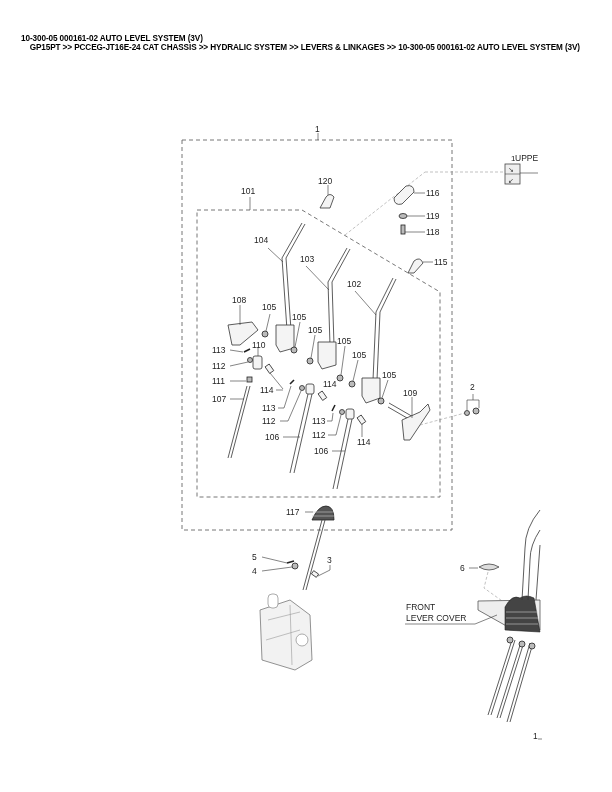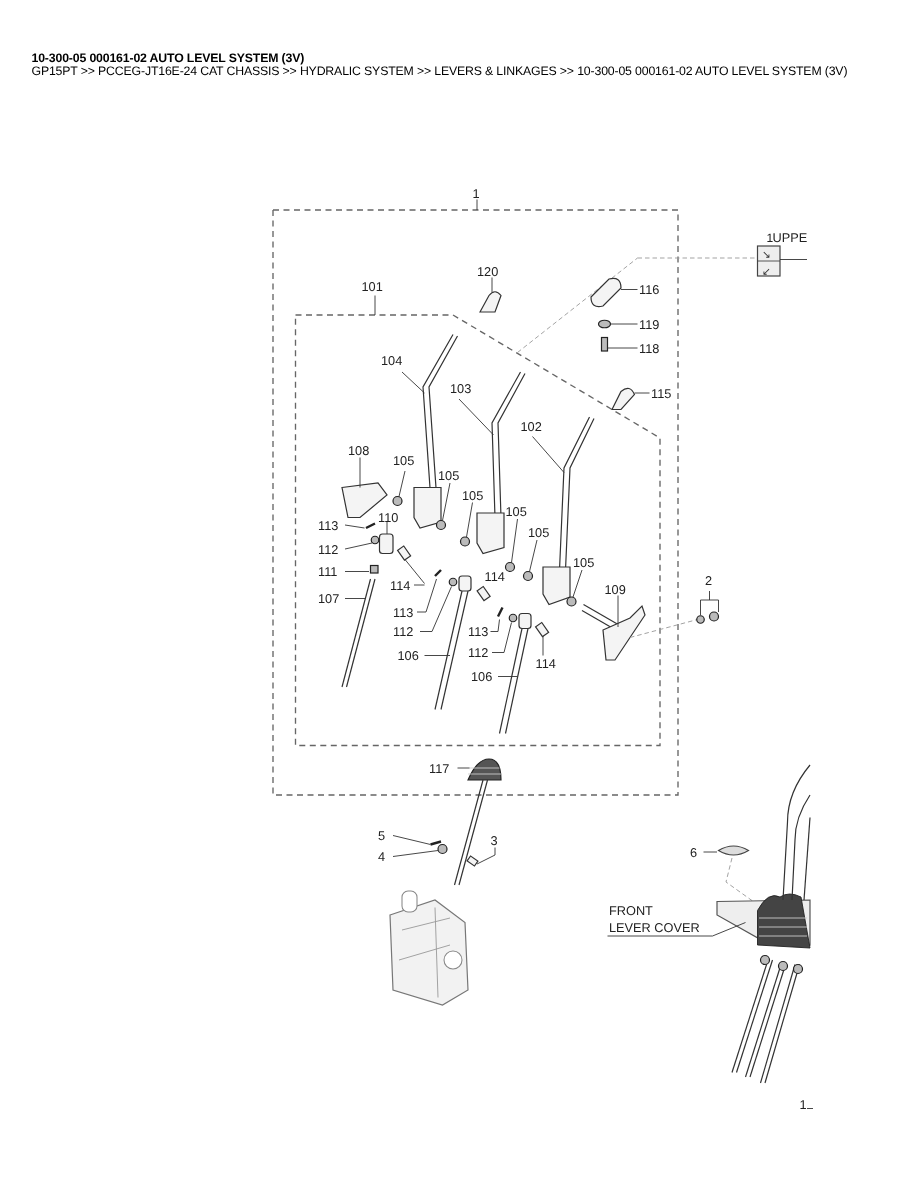--- a/index.html
+++ b/index.html
@@ -1,19 +1,19 @@
 <!DOCTYPE html>
 <html><head>
 <meta charset="utf-8">
 <style>
   html, body { margin: 0; padding: 0; background: #ffffff; }
   body { width: 612px; height: 792px; position: relative; overflow: hidden;
          font-family: "Liberation Sans", sans-serif; color: #000; }
   .title { position: absolute; left: 21px; top: 23px; font-size: 8.2px; font-weight: bold; letter-spacing: -0.1px; margin-top: 11px; }
-  .breadcrumb { position: absolute; left: 21px; top: 43px; width: 570px; font-size: 8.2px; font-weight: normal; line-height: 10px; letter-spacing: -0.1px; }
+  .breadcrumb { position: absolute; left: 10px; top: 43px; width: 570px; font-size: 8.2px; font-weight: bold; line-height: 10px; letter-spacing: -0.1px; text-align: right; }
   svg#diagram { position: absolute; left: 0; top: 0; }
   .lbl { font-family: "Liberation Sans", sans-serif; font-size: 8.5px; fill: #222; }
   .lbl-sm { font-family: "Liberation Sans", sans-serif; font-size: 8px; fill: #222; }
   .dash { stroke: #666; stroke-width: 0.9; fill: none; stroke-dasharray: 4 3; }
   .lead { stroke: #333; stroke-width: 0.6; fill: none; }
   .part { stroke: #333; stroke-width: 0.8; fill: #f4f4f4; }
   .partd { stroke: #222; stroke-width: 0.8; fill: #bbb; }
   .rod { stroke: #333; stroke-width: 0.8; fill: none; }
   .faint { stroke: #999; stroke-width: 0.6; fill: none; stroke-dasharray: 3 2; }
 </style>

